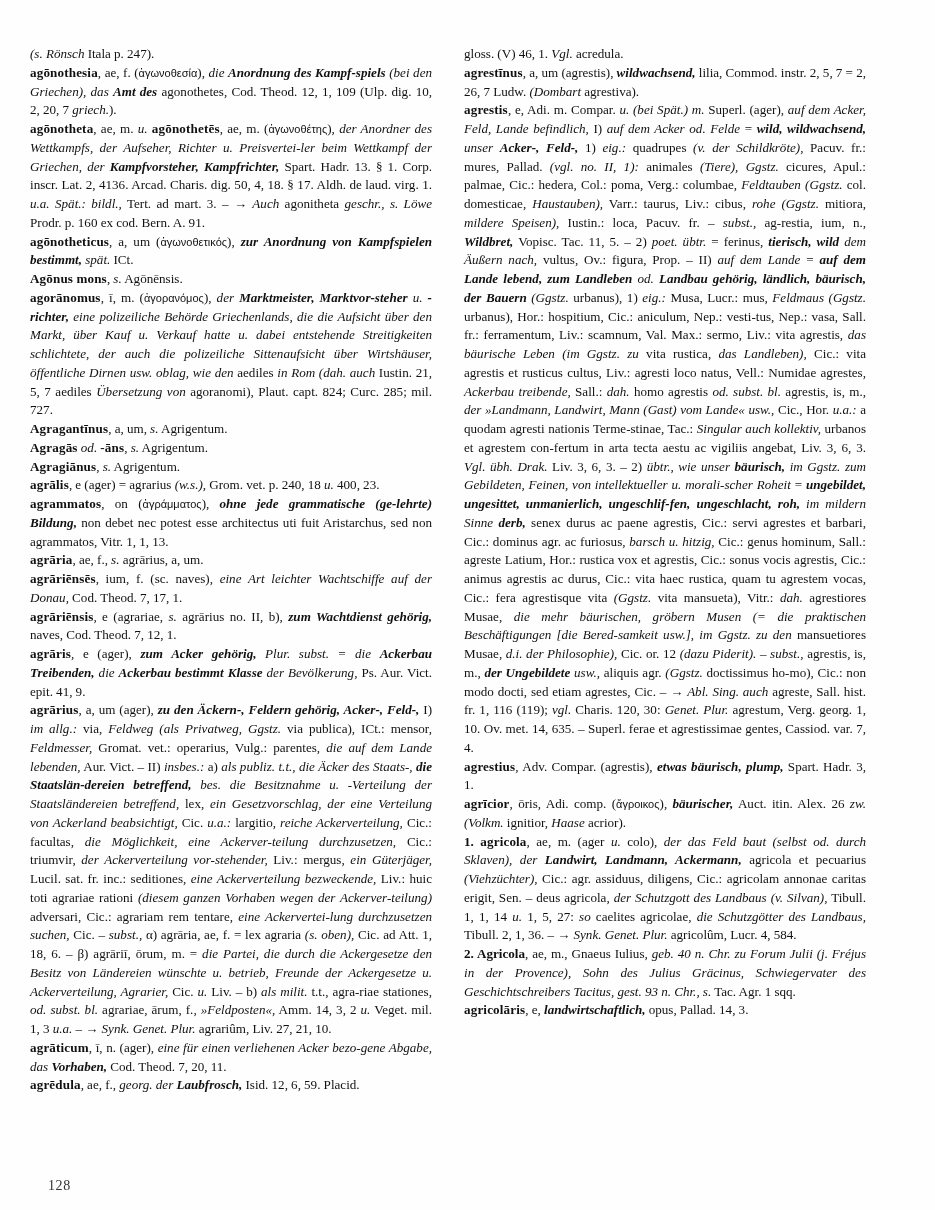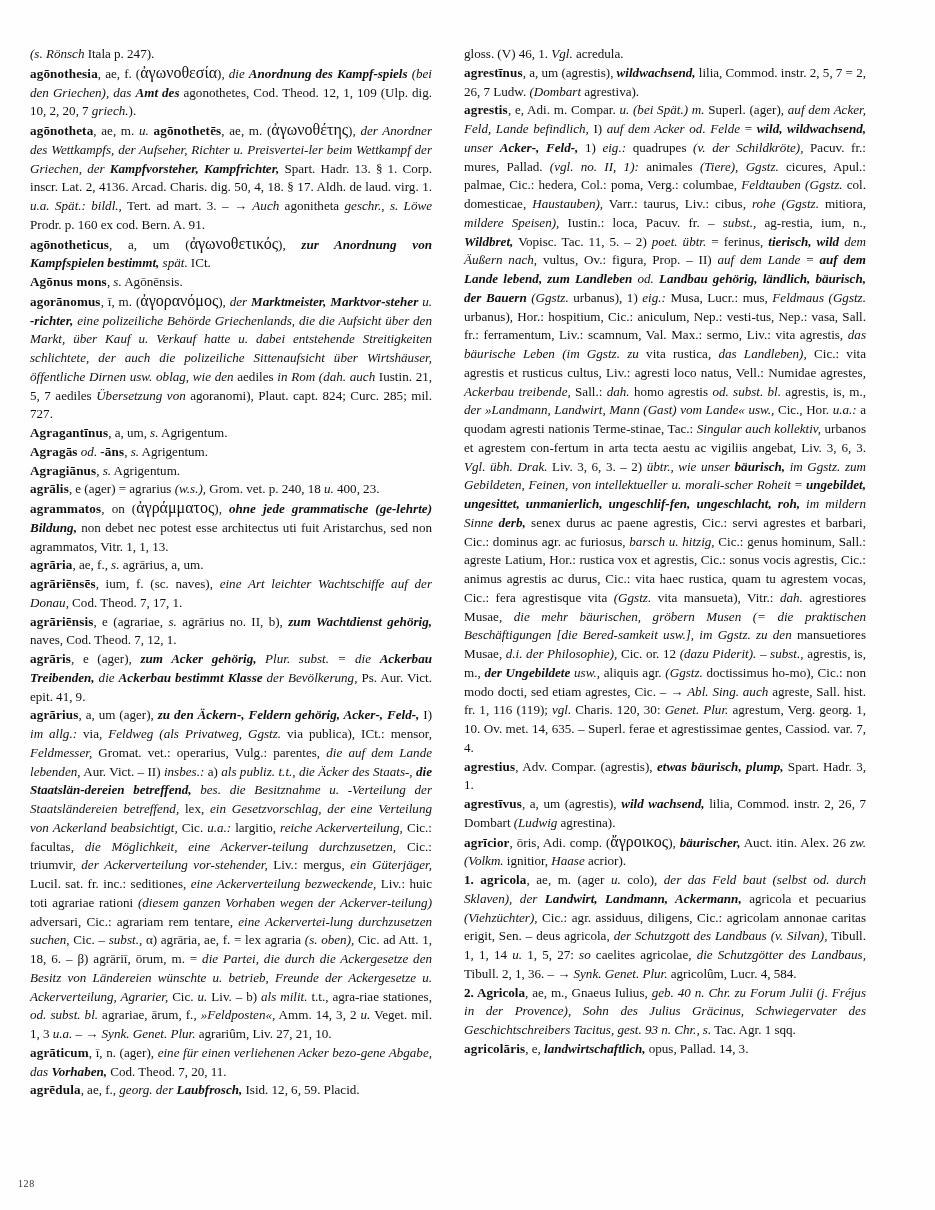--- a/index.html
+++ b/index.html
@@ -49,27 +49,27 @@
     hyphens: manual;
     word-spacing: -0.1px;
   }
   .entry + .entry { margin-top: 0px; }
 
   
   b  { font-weight: bold; font-style: normal; }
   i  { font-style: italic; font-weight: normal; }
   .bi { font-weight: bold; font-style: italic; }
   .hw { font-weight: bold; letter-spacing: 0.15px; }
-  .gr { font-family: Liberation Serif, serif; font-style: normal; font-size: 16px; }
+  .gr { font-family: Liberation Sans, sans-serif; font-style: normal; font-size: 11px; }
 
   .folio {
     position: absolute;
-    left: 18px;
+    left: 48px;
     top: 1178px;
-    font-size: 10px;
+    font-size: 14px;
     color: #333;
     letter-spacing: 0.6px;
   }
 </style>
 </head>
 <body>
 
 <div class="page">
 
   <div class="columns">
@@ -93,21 +93,20 @@
         <p class="entry"><span class="hw">agrārius</span>, a, um (ager), <span class="bi">zu den Äckern-, Feldern gehörig, Acker-, Feld-,</span> I) <i>im allg.:</i> via, <i>Feldweg (als Privatweg, Ggstz.</i> via publica), ICt.: mensor, <i>Feldmesser,</i> Gromat. vet.: operarius, Vulg.: parentes, <i>die auf dem Lande lebenden,</i> Aur. Vict. – II) <i>insbes.:</i> a) <i>als publiz. t.t., die Äcker des Staats-,</i> <span class="bi">die Staatslän-dereien betreffend,</span> <i>bes. die Besitznahme u. -Verteilung der Staatsländereien betreffend,</i> lex, <i>ein Gesetzvorschlag, der eine Verteilung von Ackerland beabsichtigt,</i> Cic. <i>u.a.:</i> largitio, <i>reiche Ackerverteilung,</i> Cic.: facultas, <i>die Möglichkeit, eine Ackerver-teilung durchzusetzen,</i> Cic.: triumvir, <i>der Ackerverteilung vor-stehender,</i> Liv.: mergus, <i>ein Güterjäger,</i> Lucil. sat. fr. inc.: seditiones, <i>eine Ackerverteilung bezweckende,</i> Liv.: huic toti agrariae rationi <i>(diesem ganzen Vorhaben wegen der Ackerver-teilung)</i> adversari, Cic.: agrariam rem tentare, <i>eine Ackervertei-lung durchzusetzen suchen,</i> Cic. – <i>subst.,</i> α) agrāria, ae, f. = lex agraria <i>(s. oben),</i> Cic. ad Att. 1, 18, 6. – β) agrāriī, ōrum, m. = <i>die Partei, die durch die Ackergesetze den Besitz von Ländereien wünschte u. betrieb, Freunde der Ackergesetze u. Ackerverteilung, Agrarier,</i> Cic. <i>u.</i> Liv. – b) <i>als milit.</i> t.t., agra-riae stationes, <i>od. subst. bl.</i> agrariae, ārum, f., <i>»Feldposten«,</i> Amm. 14, 3, 2 <i>u.</i> Veget. mil. 1, 3 <i>u.a.</i> – → <i>Synk. Genet. Plur.</i> agrariûm, Liv. 27, 21, 10.</p>
         <p class="entry"><span class="hw">agrāticum</span>, ī, n. (ager), <i>eine für einen verliehenen Acker bezo-gene Abgabe, das</i> <span class="bi">Vorhaben,</span> Cod. Theod. 7, 20, 11.</p>
         <p class="entry"><span class="hw">agrēdula</span>, ae, f., <i>georg. der</i> <span class="bi">Laubfrosch,</span> Isid. 12, 6, 59. Placid.</p>
       </div>
 
     <div class="col col-right" id="right-col">
         <p class="entry">gloss. (V) 46, 1. <i>Vgl.</i> acredula.</p>
         <p class="entry"><span class="hw">agrestīnus</span>, a, um (agrestis), <span class="bi">wildwachsend,</span> lilia, Commod. instr. 2, 5, 7 = 2, 26, 7 Ludw. <i>(Dombart</i> agrestiva).</p>
         <p class="entry"><span class="hw">agrestis</span>, e, Adi. m. Compar. <i>u. (bei Spät.) m.</i> Superl. (ager), <i>auf dem Acker, Feld, Lande befindlich,</i> I) <i>auf dem Acker od. Felde</i> = <span class="bi">wild, wildwachsend,</span> <i>unser</i> <span class="bi">Acker-, Feld-,</span> 1) <i>eig.:</i> quadrupes <i>(v. der Schildkröte),</i> Pacuv. fr.: mures, Pallad. <i>(vgl. no. II, 1):</i> animales <i>(Tiere), Ggstz.</i> cicures, Apul.: palmae, Cic.: hedera, Col.: poma, Verg.: columbae, <i>Feldtauben (Ggstz.</i> col. domesticae, <i>Haustauben),</i> Varr.: taurus, Liv.: cibus, <i>rohe (Ggstz.</i> mitiora, <i>mildere Speisen),</i> Iustin.: loca, Pacuv. fr. – <i>subst.,</i> ag-restia, ium, n., <span class="bi">Wildbret,</span> Vopisc. Tac. 11, 5. – 2) <i>poet. übtr.</i> = ferinus, <span class="bi">tierisch, wild</span> <i>dem Äußern nach,</i> vultus, Ov.: figura, Prop. – II) <i>auf dem Lande</i> = <span class="bi">auf dem Lande lebend, zum Landleben</span> <i>od.</i> <span class="bi">Landbau gehörig, ländlich, bäurisch, der Bauern</span> <i>(Ggstz.</i> urbanus), 1) <i>eig.:</i> Musa, Lucr.: mus, <i>Feldmaus (Ggstz.</i> urbanus), Hor.: hospitium, Cic.: aniculum, Nep.: vesti-tus, Nep.: vasa, Sall. fr.: ferramentum, Liv.: scamnum, Val. Max.: sermo, Liv.: vita agrestis, <i>das bäurische Leben (im Ggstz. zu</i> vita rustica, <i>das Landleben),</i> Cic.: vita agrestis et rusticus cultus, Liv.: agresti loco natus, Vell.: Numidae agrestes, <i>Ackerbau treibende,</i> Sall.: <i>dah.</i> homo agrestis <i>od. subst. bl.</i> agrestis, is, m., <i>der »Landmann, Landwirt, Mann (Gast) vom Lande« usw.,</i> Cic., Hor. <i>u.a.:</i> a quodam agresti nationis Terme-stinae, Tac.: <i>Singular auch kollektiv,</i> urbanos et agrestem con-fertum in arta tecta aestu ac vigiliis angebat, Liv. 3, 6, 3. <i>Vgl. übh. Drak.</i> Liv. 3, 6, 3. – 2) <i>übtr., wie unser</i> <span class="bi">bäurisch,</span> <i>im Ggstz. zum Gebildeten, Feinen, von intellektueller u. morali-scher Roheit</i> = <span class="bi">ungebildet, ungesittet, unmanierlich, ungeschlif-fen, ungeschlacht, roh,</span> <i>im mildern Sinne</i> <span class="bi">derb,</span> senex durus ac paene agrestis, Cic.: servi agrestes et barbari, Cic.: dominus agr. ac furiosus, <i>barsch u. hitzig,</i> Cic.: genus hominum, Sall.: agreste Latium, Hor.: rustica vox et agrestis, Cic.: sonus vocis agrestis, Cic.: animus agrestis ac durus, Cic.: vita haec rustica, quam tu agrestem vocas, Cic.: fera agrestisque vita <i>(Ggstz.</i> vita mansueta), Vitr.: <i>dah.</i> agrestiores Musae, <i>die mehr bäurischen, gröbern Musen (= die praktischen Beschäftigungen [die Bered-samkeit usw.], im Ggstz. zu den</i> mansuetiores Musae, <i>d.i. der Philosophie),</i> Cic. or. 12 <i>(dazu Piderit).</i> – <i>subst.,</i> agrestis, is, m., <span class="bi">der Ungebildete</span> <i>usw.,</i> aliquis agr. <i>(Ggstz.</i> doctissimus ho-mo), Cic.: non modo docti, sed etiam agrestes, Cic. – → <i>Abl. Sing. auch</i> agreste, Sall. hist. fr. 1, 116 (119); <i>vgl.</i> Charis. 120, 30: <i>Genet. Plur.</i> agrestum, Verg. georg. 1, 10. Ov. met. 14, 635. – Superl. ferae et agrestissimae gentes, Cassiod. var. 7, 4.</p>
         <p class="entry"><span class="hw">agrestius</span>, Adv. Compar. (agrestis), <span class="bi">etwas bäurisch, plump,</span> Spart. Hadr. 3, 1.</p>
-        <p class="entry"><span class="hw">agrestīvus</span>, a, um (agrestis), <span class="bi">wild wachsend,</span> lilia, Commod. instr. 2, 26, 7 Dombart <i>(Ludwig</i> agrestina).</p>
         <p class="entry"><span class="hw">agrīcior</span>, ōris, Adi. comp. (<span class="gr">ἄγροικος</span>), <span class="bi">bäurischer,</span> Auct. itin. Alex. 26 <i>zw. (Volkm.</i> ignitior, <i>Haase</i> acrior).</p>
         <p class="entry"><b>1. </b><span class="hw">agricola</span>, ae, m. (ager <i>u.</i> colo), <i>der das Feld baut (selbst od. durch Sklaven), der</i> <span class="bi">Landwirt, Landmann, Ackermann,</span> agricola et pecuarius <i>(Viehzüchter),</i> Cic.: agr. assiduus, diligens, Cic.: agricolam annonae caritas erigit, Sen. – deus agricola, <i>der Schutzgott des Landbaus (v. Silvan),</i> Tibull. 1, 1, 14 <i>u.</i> 1, 5, 27: <i>so</i> caelites agricolae, <i>die Schutzgötter des Landbaus,</i> Tibull. 2, 1, 36. – → <i>Synk. Genet. Plur.</i> agricolûm, Lucr. 4, 584.</p>
         <p class="entry"><b>2. Agricola</b>, ae, m., Gnaeus Iulius, <i>geb. 40 n. Chr. zu Forum Julii (j. Fréjus in der Provence), Sohn des Julius Gräcinus, Schwiegervater des Geschichtschreibers Tacitus, gest. 93 n. Chr., s.</i> Tac. Agr. 1 sqq.</p>
         <p class="entry"><span class="hw">agricolāris</span>, e, <span class="bi">landwirtschaftlich,</span> opus, Pallad. 14, 3.</p>
       </div>
 
   </div>
 
   <div class="folio">128</div>
 

